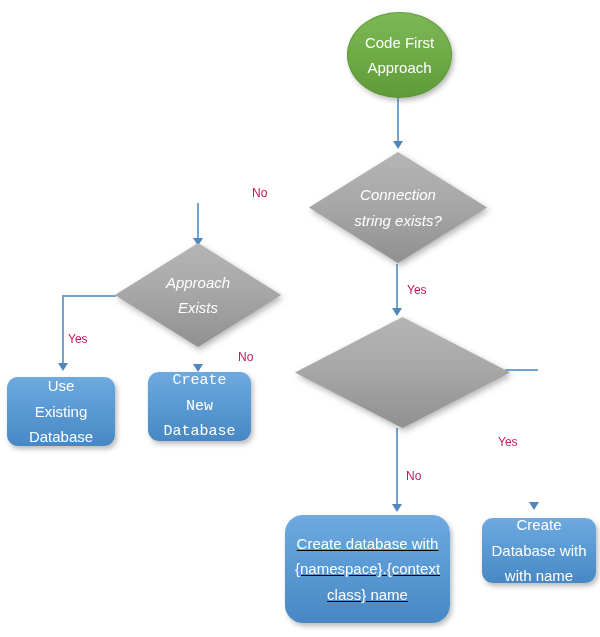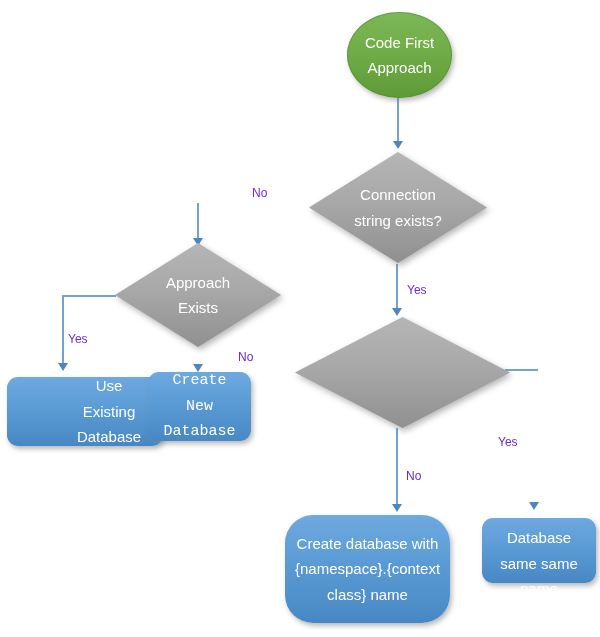--- a/index.html
+++ b/index.html
@@ -23,50 +23,50 @@
   }
 
   
   .ellipse {
     border-radius: 50%;
     background: linear-gradient(180deg, #7db757 0%, #70ad47 45%, #5e9a37 100%);
     box-shadow: 2px 3px 5px rgba(130,130,130,0.55), inset 0 0 0 1px rgba(86,140,52,0.55);
   }
 
   
-  .diamond { filter: drop-shadow(2px 3px 3px rgba(120,120,120,0.55)); }
+  .diamond { filter: drop-shadow(2px 3px 3px rgba(120,120,120,0.55)); font-style: italic; }
   .diamond-bg {
     position: absolute; inset: 0;
     clip-path: polygon(50% 0, 100% 50%, 50% 100%, 0 50%);
     background: linear-gradient(180deg, #b5b5b5 0%, #a8a8a8 45%, #909090 100%);
     z-index: 1;
   }
 
   
   .process {
     border-radius: 11px;
     background: linear-gradient(180deg, #6ea9df 0%, #5b9bd5 45%, #4787c3 100%);
     box-shadow: 2px 3px 5px rgba(130,130,130,0.55);
   }
-  .process.big { border-radius: 28px; }
+  .process.big { border-radius: 18px; text-decoration: underline; }
 
   
   .vline { position: absolute; width: 2px; background: #74a3d0; }
   .hline { position: absolute; height: 2px; background: #74a3d0; }
   .arrow-down {
     position: absolute; width: 0; height: 0;
     border-left: 5px solid transparent;
     border-right: 5px solid transparent;
     border-top: 8px solid #4f87bd;
   }
 
   
   .edge-label {
     position: absolute;
-    color: #6d28d9;
+    color: #be185d;
     font-size: 12px;
     z-index: 3;
   }
 </style>
 </head>
 <body>
 
 <div id="canvas">
 
   <div class="vline" style="left:397px; top:97px; height:45px;"></div>
@@ -108,29 +108,29 @@
 
   <div class="node diamond" style="left:115px; top:243px; width:166px; height:104px;">
     <div class="diamond-bg"></div>
     <div class="node-label" style="width:80px;">Approach Exists</div>
   </div>
 
   <div class="node diamond" style="left:295px; top:317px; width:215px; height:111px;">
     <div class="diamond-bg"></div>
   </div>
 
-  <div class="node process" style="left:7px; top:377px; width:108px; height:69px;padding-left:48px;">
+  <div class="node process" style="left:7px; top:377px; width:108px; height:69px;">
     <div class="node-label" style="width:82px;">Use Existing Database</div>
   </div>
 
   <div class="node process" style="left:148px; top:372px; width:103px; height:69px;font-family:Liberation Mono, monospace;">
     <div class="node-label" style="width:78px;">Create New Database</div>
   </div>
 
   <div class="node process big" style="left:285px; top:515px; width:165px; height:108px;">
     <div class="node-label" style="width:160px;">Create database with {namespace}.{context class} name</div>
   </div>
 
   <div class="node process" style="left:482px; top:518px; width:114px; height:65px;">
-    <div class="node-label" style="width:100px;">Create Database same same name</div>
+    <div class="node-label" style="width:100px;">Create Database with with name</div>
   </div>
 
 </div>
 
 </body></html>

